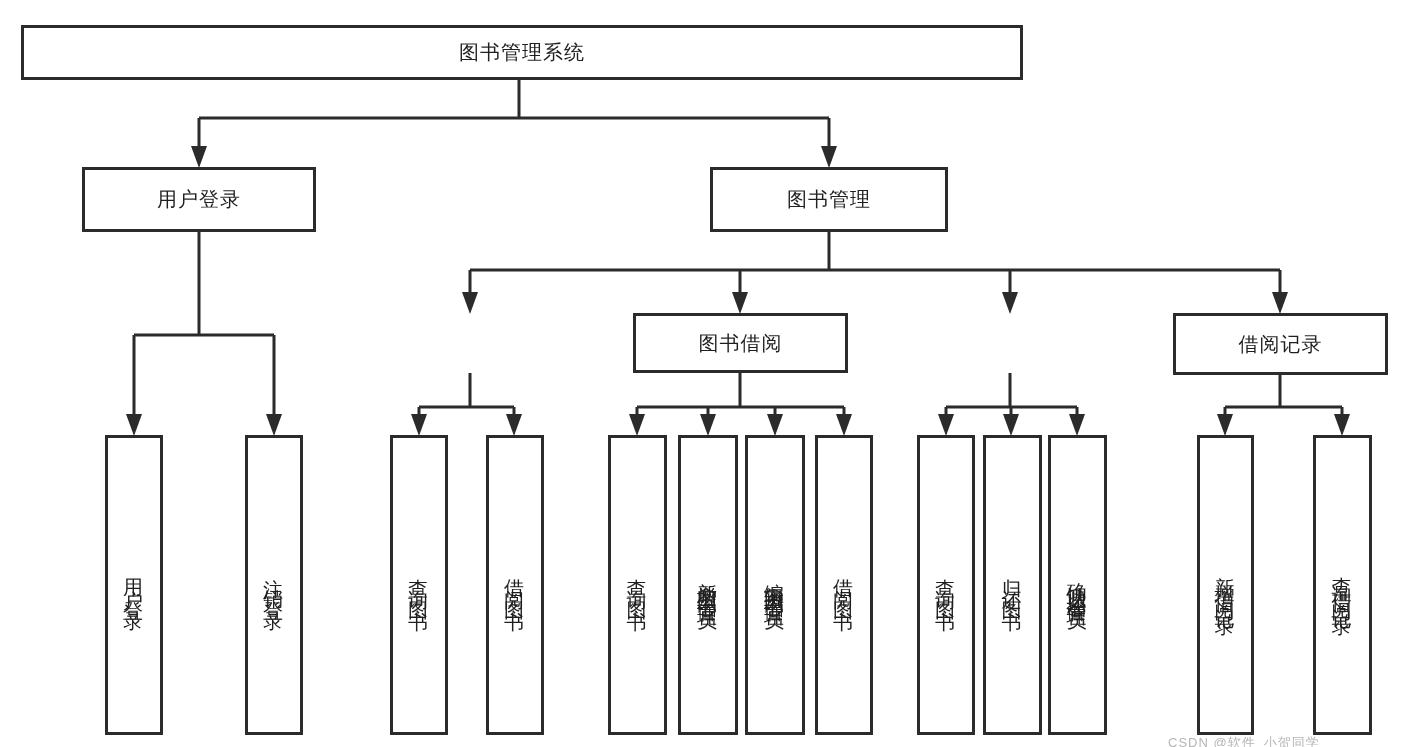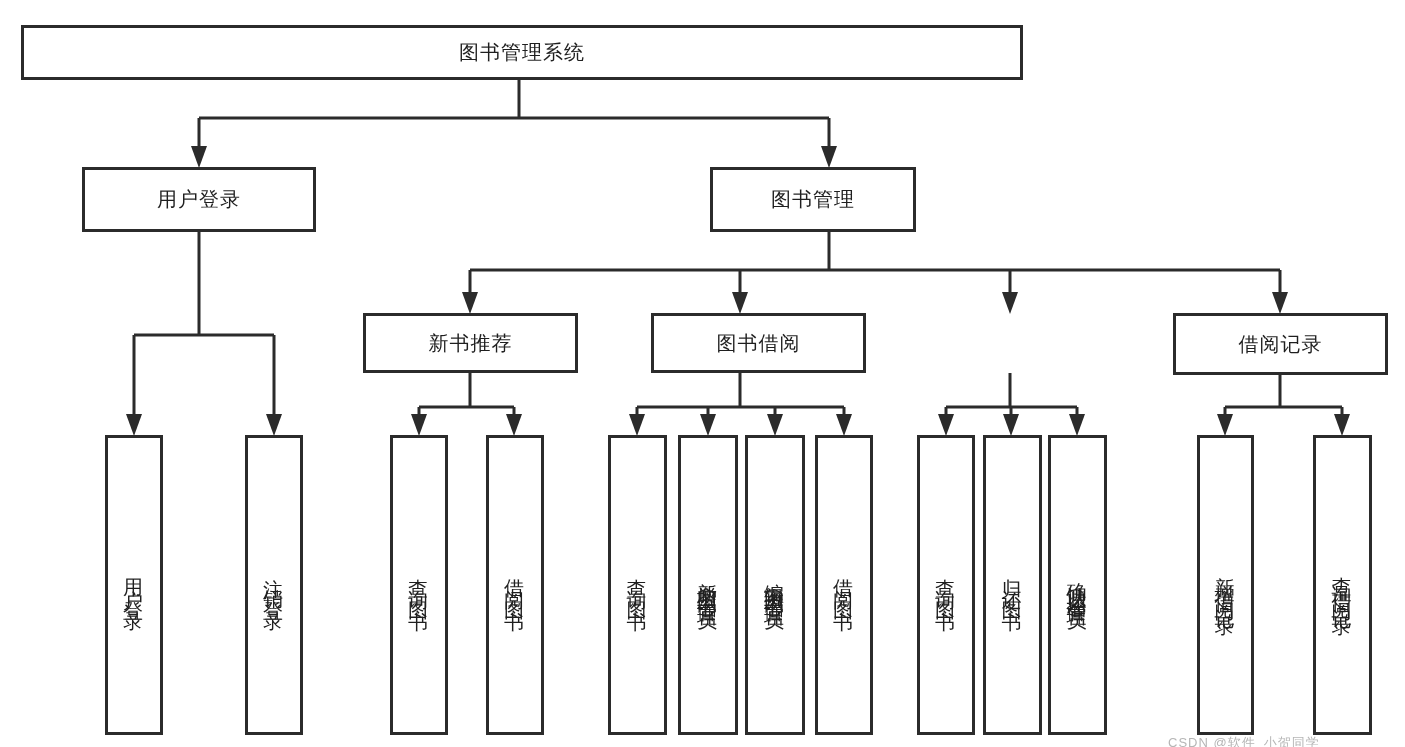--- a/index.html
+++ b/index.html
@@ -106,24 +106,23 @@
       <polygon points="1069,414 1085,414 1077,436"></polygon>
 
       <polygon points="1217,414 1233,414 1225,436"></polygon>
       <polygon points="1334,414 1350,414 1342,436"></polygon>
     </g>
   </svg>
 
   <div class="hbox" style="left:21px; top:25px; width:1002px; height:55px;">图书管理系统</div>
 
   <div class="hbox" style="left:82px; top:167px; width:234px; height:65px;">用户登录</div>
-  <div class="hbox" style="left:710px; top:167px; width:206px; height:65px;">图书管理</div>
+  <div class="hbox" style="left:710px; top:167px; width:238px; height:65px;">图书管理</div>
 
-  <div class="hbox" style="left:363px; top:313px; width:215px; height:60px;">新书推荐</div>
-  <div class="hbox" style="left:651px; top:313px; width:215px; height:60px;">图书借阅</div>
+  <div class="hbox" style="left:633px; top:313px; width:215px; height:60px;">图书借阅</div>
   <div class="hbox" style="left:1173px; top:313px; width:215px; height:62px;">借阅记录</div>
 
   <div class="vbox" style="left:105px;">用户登录</div>
   <div class="vbox" style="left:245px;">注销登录</div>
 
   <div class="vbox" style="left:390px;">查询图书</div>
   <div class="vbox" style="left:486px;">借阅图书</div>
 
   <div class="vbox" style="left:608px; width:59px;">查询图书</div>
   <div class="vbox" style="left:678px; width:60px; letter-spacing:4px;">新增图书（管理员）</div>

